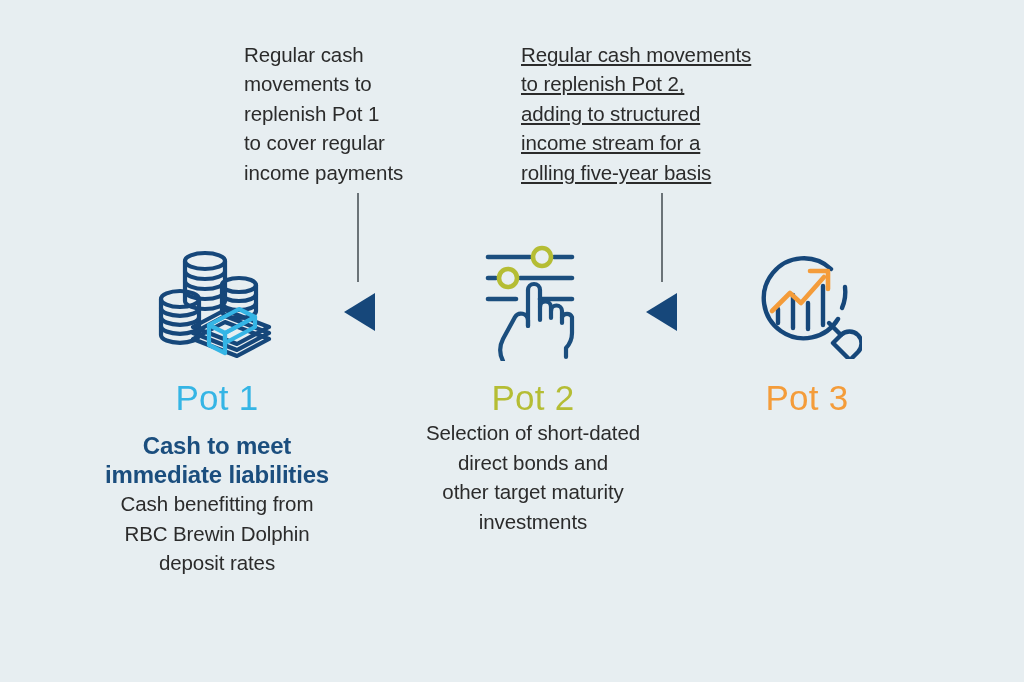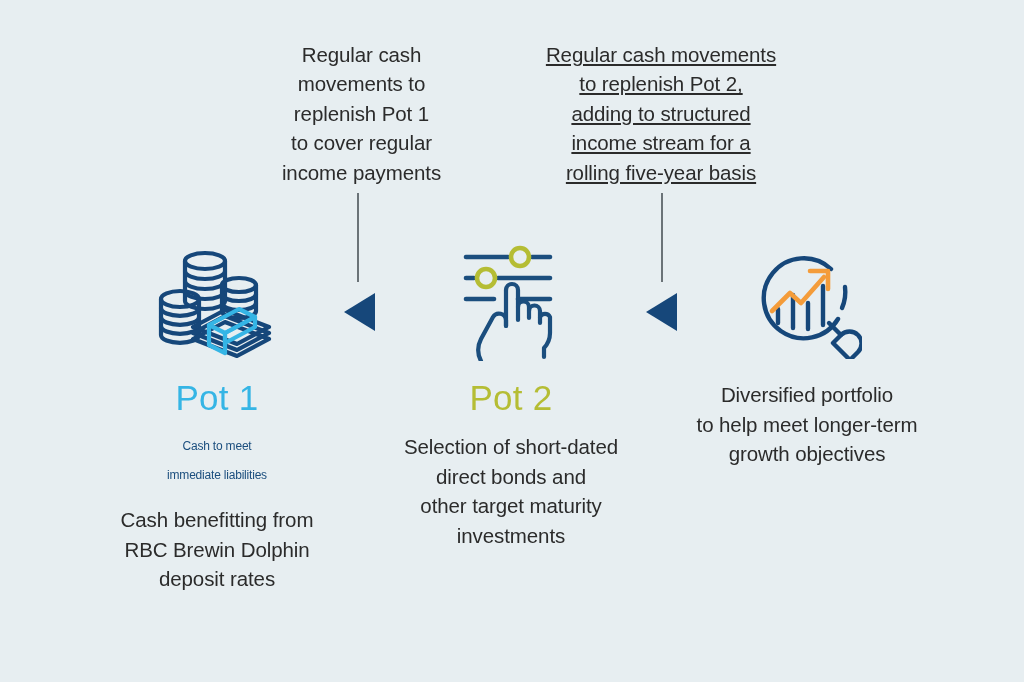--- a/index.html
+++ b/index.html
@@ -7,21 +7,20 @@
     width:1024px; height:682px;
     background:#e7eef1;
     font-family:"Liberation Sans", sans-serif;
     overflow:hidden;
   }
   #canvas { position:relative; width:1024px; height:682px; background:#e7eef1; }
 
   
   .caption {
     position:absolute;
-    text-align:center;
     color:#2b2b2b;
     font-size:20.5px;
     line-height:29.4px;
     font-weight:400;
     letter-spacing:-0.1px;
     white-space:pre-line;
   }
   #caption-1 { left:244px; top:40px; width:235px; }
   #caption-2 { left:521px; top:40px; width:280px;text-decoration:underline; }
 
@@ -41,55 +40,54 @@
     border-top:19px solid transparent;
     border-bottom:19px solid transparent;
     border-right:31px solid #16477a;
   }
   #arrow-1 { left:344px; top:293px; }
   #arrow-2 { left:646px; top:293px; }
 
   
   .column { position:absolute; top:240px; text-align:center; }
   #column-pot-1 { left:88px;  width:258px; }
-  #column-pot-2 { left:382px; width:258px; }
+  #column-pot-2 { left:404px; width:258px; }
   #column-pot-3 { left:678px; width:258px; }
 
   .icon-wrap {
     height:126px;
     display:flex;
     align-items:center;
     justify-content:center;
   }
 
   .pot-title {
     font-size:35px;
     line-height:40px;
     font-weight:400;
     margin-top:12px;
     letter-spacing:0.3px;
   }
   .pot-subtitle {
-    font-weight:400;
-    font-size:12px;
+    font-weight:700;
+    font-size:24px;
     line-height:28.5px;
     color:#1b4e7e;
     margin-top:14px;
     white-space:pre-line;
     letter-spacing:-0.2px;
   }
   .pot-body {
     font-size:20.5px;
     line-height:29.5px;
     color:#2b2b2b;
-    margin-top:14px;
     white-space:pre-line;
     letter-spacing:-0.1px;
   }
-  #pot-1-body { margin-top:16px; }
+  #pot-1-body { margin-top:0; }
 </style>
 </head>
 <body>
 
 <div id="canvas">
 
   <div class="caption" id="caption-1">Regular cash
 movements to
 replenish Pot 1
 to cover regular
@@ -199,18 +197,16 @@
           <path d="M77 76 L89 88"></path>
           <path d="M89 88 a12 12 0 0 1 17 0 l0 0 a12 12 0 0 1 0 17 l-8 8 -17 -17 Z"></path>
         </g>
 
         <g stroke="#f49c3a" stroke-width="4.6" stroke-linecap="round" stroke-linejoin="round" fill="none">
           <path d="M20 64 L38 46 L49 56 L72 30"></path>
           <path d="M58 24 L76 24 L76 42"></path>
         </g>
       </svg>
     </div>
-    <div class="pot-body">Diversified portfolio
-to help meet longer-term
-growth objectives</div>
+    <div class="pot-title" style="color:#f49c3a">Pot 3</div>
   </div>
 
 </div>
 
 </body></html>

